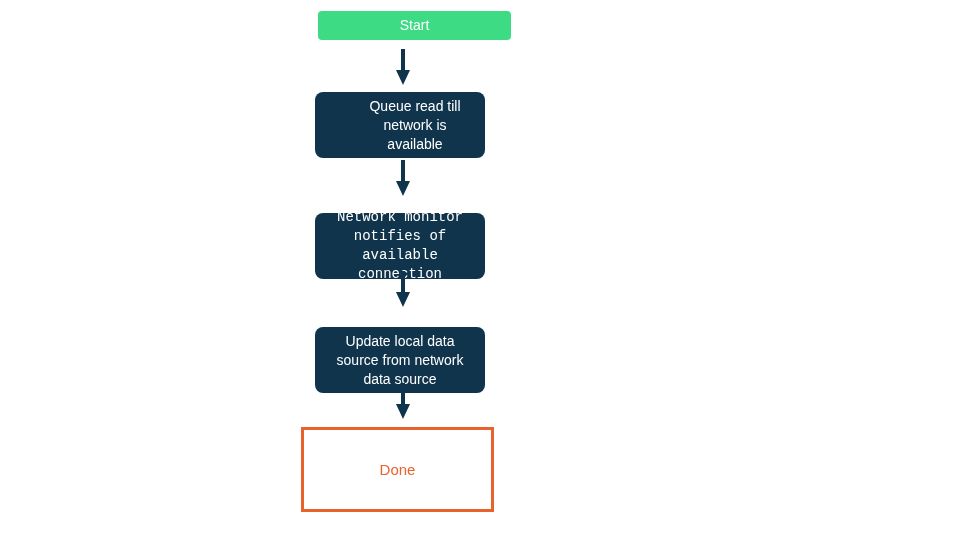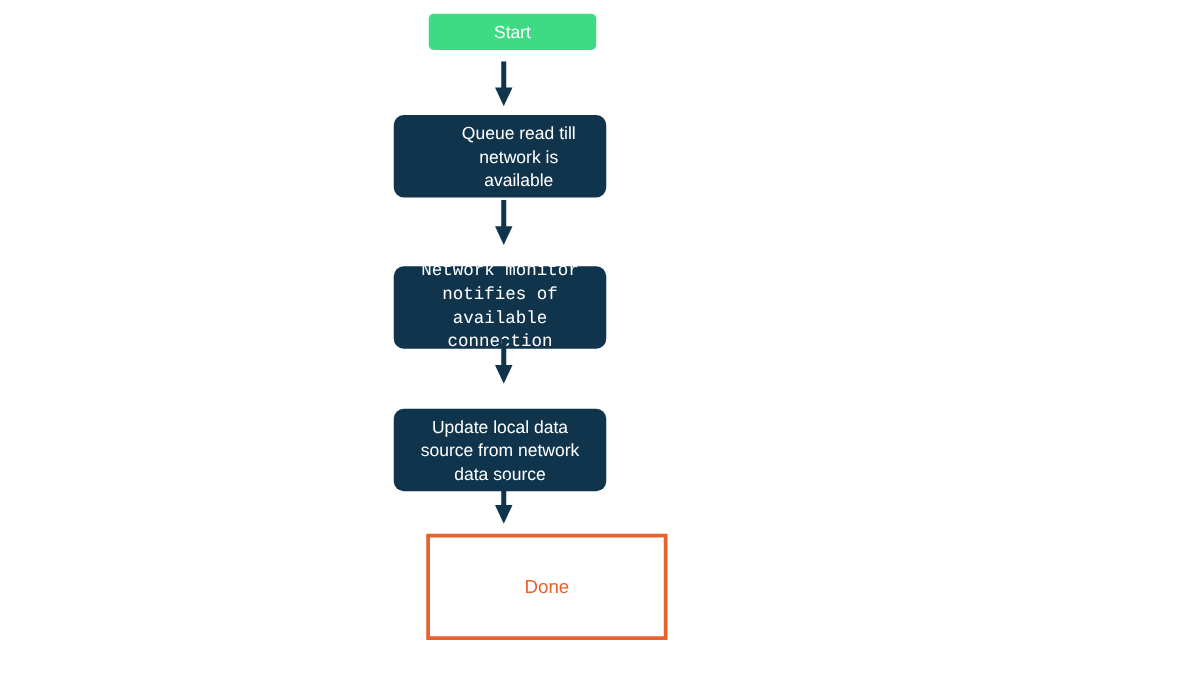--- a/index.html
+++ b/index.html
@@ -24,46 +24,44 @@
     position: absolute;
     display: flex;
     align-items: center;
     justify-content: center;
     text-align: center;
     font-size: 14px;
     line-height: 19px;
   }
   .node.start {
     left: 318px; top: 11px;
-    width: 134px; height: 29px;
+    width: 193px; height: 29px;
     background: var(--green);
     color: var(--white);
     border-radius: 4px;
-    margin-left: 25px;
   }
   .node.process {
     left: 315px;
     width: 170px; height: 66px;
     background: var(--navy);
     color: var(--white);
     border-radius: 8px;
     padding: 0 10px;
   }
   .node.process.p1 { top: 92px; padding-left: 40px; }
   .node.process.p2 { top: 213px; font-family: Liberation Mono, monospace; }
   .node.process.p3 { top: 327px; }
   .node.done {
     left: 301px; top: 427px;
     width: 193px; height: 85px;
     background: var(--white);
     border: 3px solid var(--orange);
     color: var(--orange);
     font-size: 15px;
     border-radius: 0;
-    margin-left: 40px;
   }
   .arrow {
     position: absolute;
     left: 395px;
     width: 16px; height: 36px;
     color: var(--navy);
   }
   .arrow.a1 { top: 49px; }
   .arrow.a2 { top: 160px; }
   .arrow.a3 { top: 271px; }

